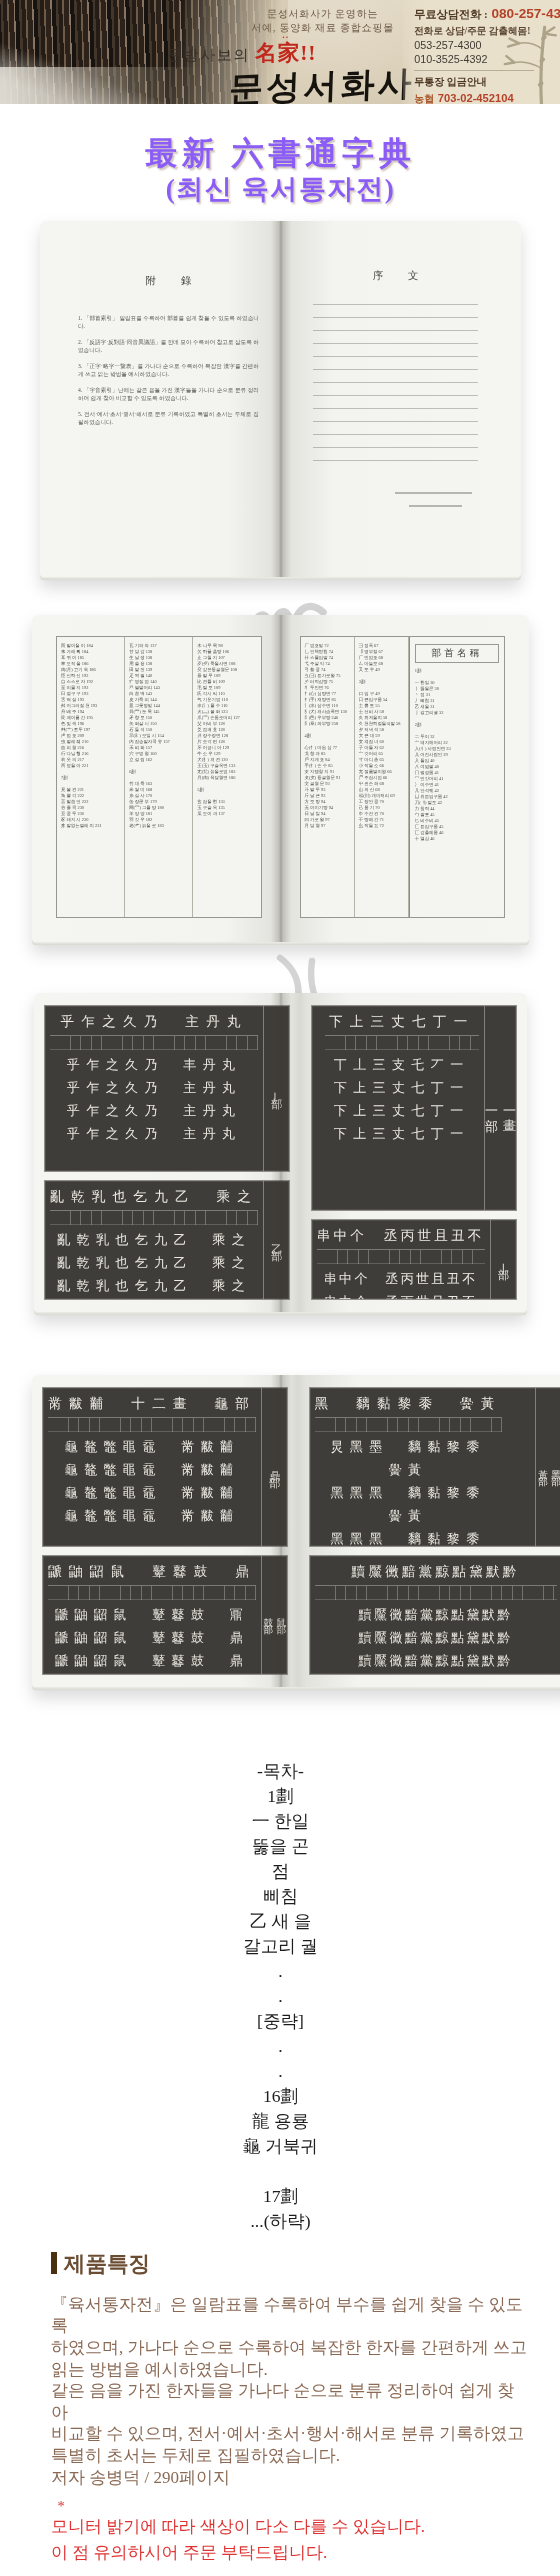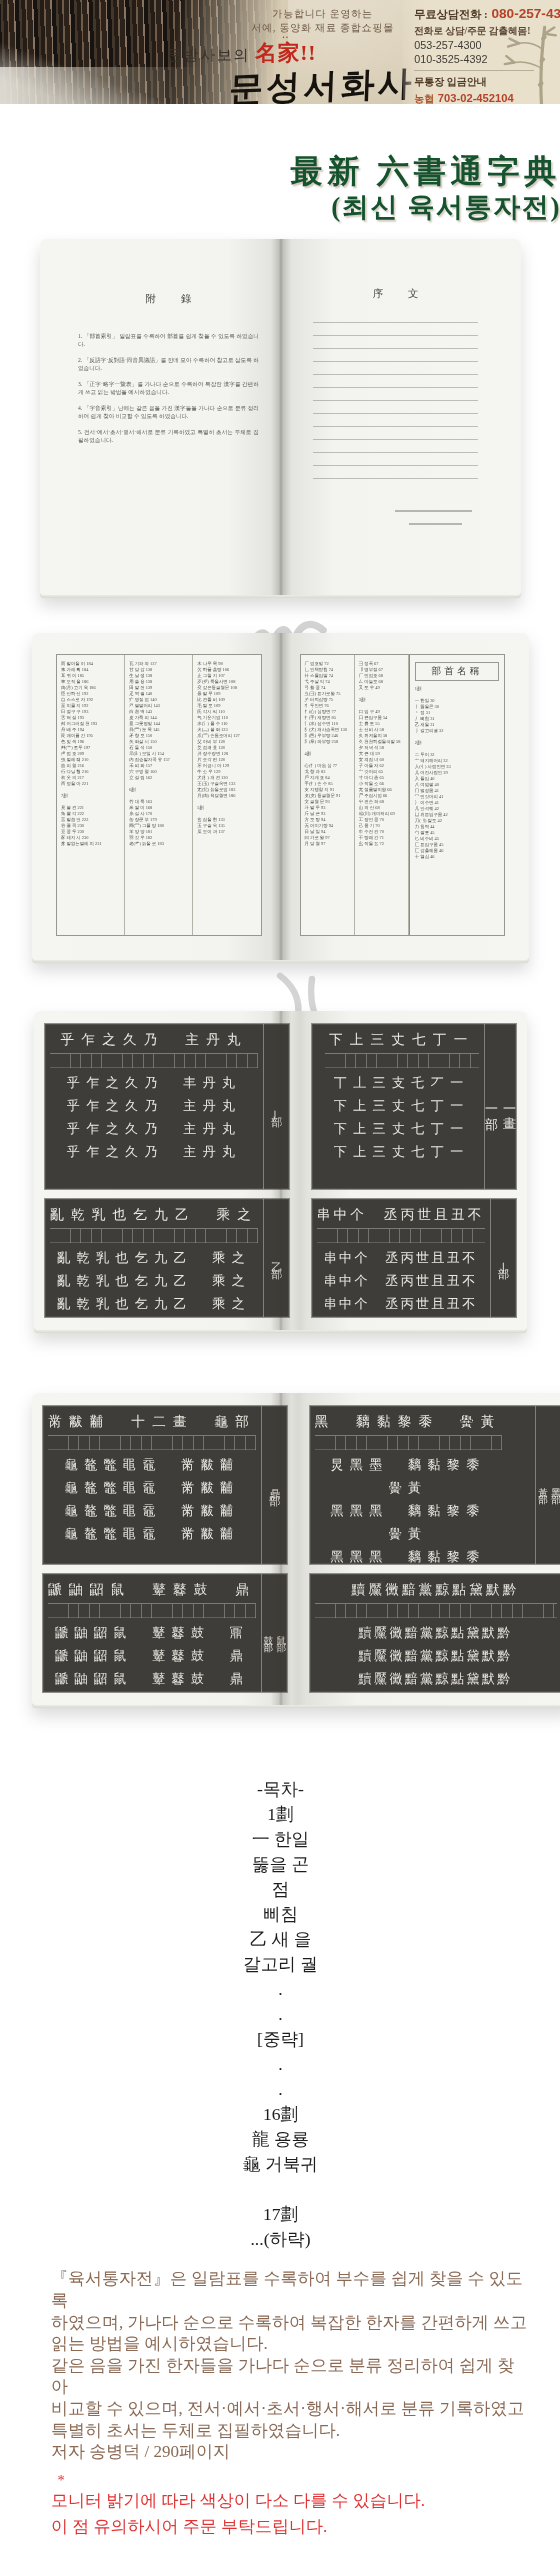--- a/index.html
+++ b/index.html
@@ -40,21 +40,21 @@
   .free-number{ color:#b5432a; font-weight:bold; font-size:13.6px;}
   .contact-sub{ color:#5a4632; font-weight:bold; font-size:9.6px; margin-top:2.4px; font-family:"Liberation Serif",serif;}
   .tel{ color:#3f3a33; font-size:10.8px; margin-top:1.6px;}
   .contact-divider{ border-top:0.8px solid #b9ae96; width:120px; margin:4.8px 0 4px 0;}
   .bank-title{ color:#4f3a26; font-weight:bold; font-size:10px; font-family:"Liberation Serif",serif;}
   .bank-line{ margin-top:1.6px; white-space:nowrap;}
   .bank-name{ color:#a8552a; font-weight:bold; font-size:10px; font-family:"Liberation Serif",serif;}
   .bank-number{ color:#b5432a; font-weight:bold; font-size:11.2px;}
   .bamboo{ position:absolute; right:1.6px; bottom:0; opacity:.75;}
   
-  .title-block{ margin-top:48px; text-align:right; color:#14532d;}
+  .title-block{ margin-top:30px; text-align:center; color:#8b5cf6;}
   .title-main{ font-size:32px; line-height:38px; font-weight:bold; letter-spacing:4.8px;
     text-shadow:1.6px 1.6px 1.6px rgba(120,90,60,.35);}
   .title-sub{ font-size:27px; line-height:35px; font-weight:bold; letter-spacing:1.6px;
     text-shadow:1.6px 1.6px 1.6px rgba(120,90,60,.3);}
   
   .photo{ position:relative; width:561px;}
   .book{ position:relative; margin:0 auto; display:flex;
     filter:drop-shadow(0 8px 8px rgba(0,0,0,.14));}
   .page{ flex:1; position:relative; background:#f3f4f0;}
   .page.left{ border-radius:6.4px 0 0 4px;
@@ -111,21 +111,21 @@
   .notice{ margin:9.6px 32px 0 51px; color:#e03232;}
   .notice-star{ font-size:14.4px; line-height:16px; padding-left:6.4px;}
   .notice-lines{ font-size:17px; line-height:26px; white-space:pre-line;}
 </style>
 </head>
 <body>
 
 <div class="banner">
   <div class="shelf-photo"></div>
   <div class="tagline">
-    <div>가능합니다 운영하는</div>
+    <div>문성서화사가 운영하는</div>
     <div>서예, 동양화 재료 종합쇼핑몰</div>
   </div>
   <div class="brand">
     <span>문방사보의</span>
     <span class="brand-red">名家!!</span>
     <span class="brand-dots">‥</span>
   </div>
   <div class="logo-calli">문성서화사</div>
   <div class="contact">
     <div class="free-line">
@@ -408,21 +408,21 @@
             <div class="plate-rows">亂乾乳也乞九乙　乘之
 亂乾乳也乞九乙　乘之
 亂乾乳也乞九乙　乘之</div>
           </div>
           <div class="plate-side">乙部</div>
         </div>
       </div>
     </div>
     <div class="page right">
       <div class="dark-page-pad">
-        <div class="plate" style="height:167px;padding-left:8px;">
+        <div class="plate" style="height:206px;padding-left:8px;">
           <div class="plate-main">
             <div class="plate-head">下上三丈七丁一</div>
             <div class="plate-ann"></div>
             <div class="plate-rows">丅丄三支乇丆一
 下上三丈七丁一
 下上三丈七丁一
 下上三丈七丁一</div>
           </div>
           <div class="plate-side" style="width:32px; font-size:13px;">一畫
 一部</div>
@@ -517,20 +517,24 @@
   <div>.</div>
   <div>16劃</div>
   <div>龍 용룡</div>
   <div>龜 거북귀</div>
   <div></div>
   <div>17劃</div>
   <div>...(하략)</div>
 </div>
 
 <div class="features">
+  <div class="features-head">
+    <span class="features-bar"></span>
+    <span>제품특징</span>
+  </div>
   <div class="features-body">『육서통자전』은 일람표를 수록하여 부수를 쉽게 찾을 수 있도록
 하였으며, 가나다 순으로 수록하여 복잡한 한자를 간편하게 쓰고
 읽는 방법을 예시하였습니다.
 같은 음을 가진 한자들을 가나다 순으로 분류 정리하여 쉽게 찾아
 비교할 수 있으며, 전서·예서·초서·행서·해서로 분류 기록하였고
 특별히 초서는 두체로 집필하였습니다.
 저자 송병덕 / 290페이지</div>
 </div>
 
 <div class="notice">

